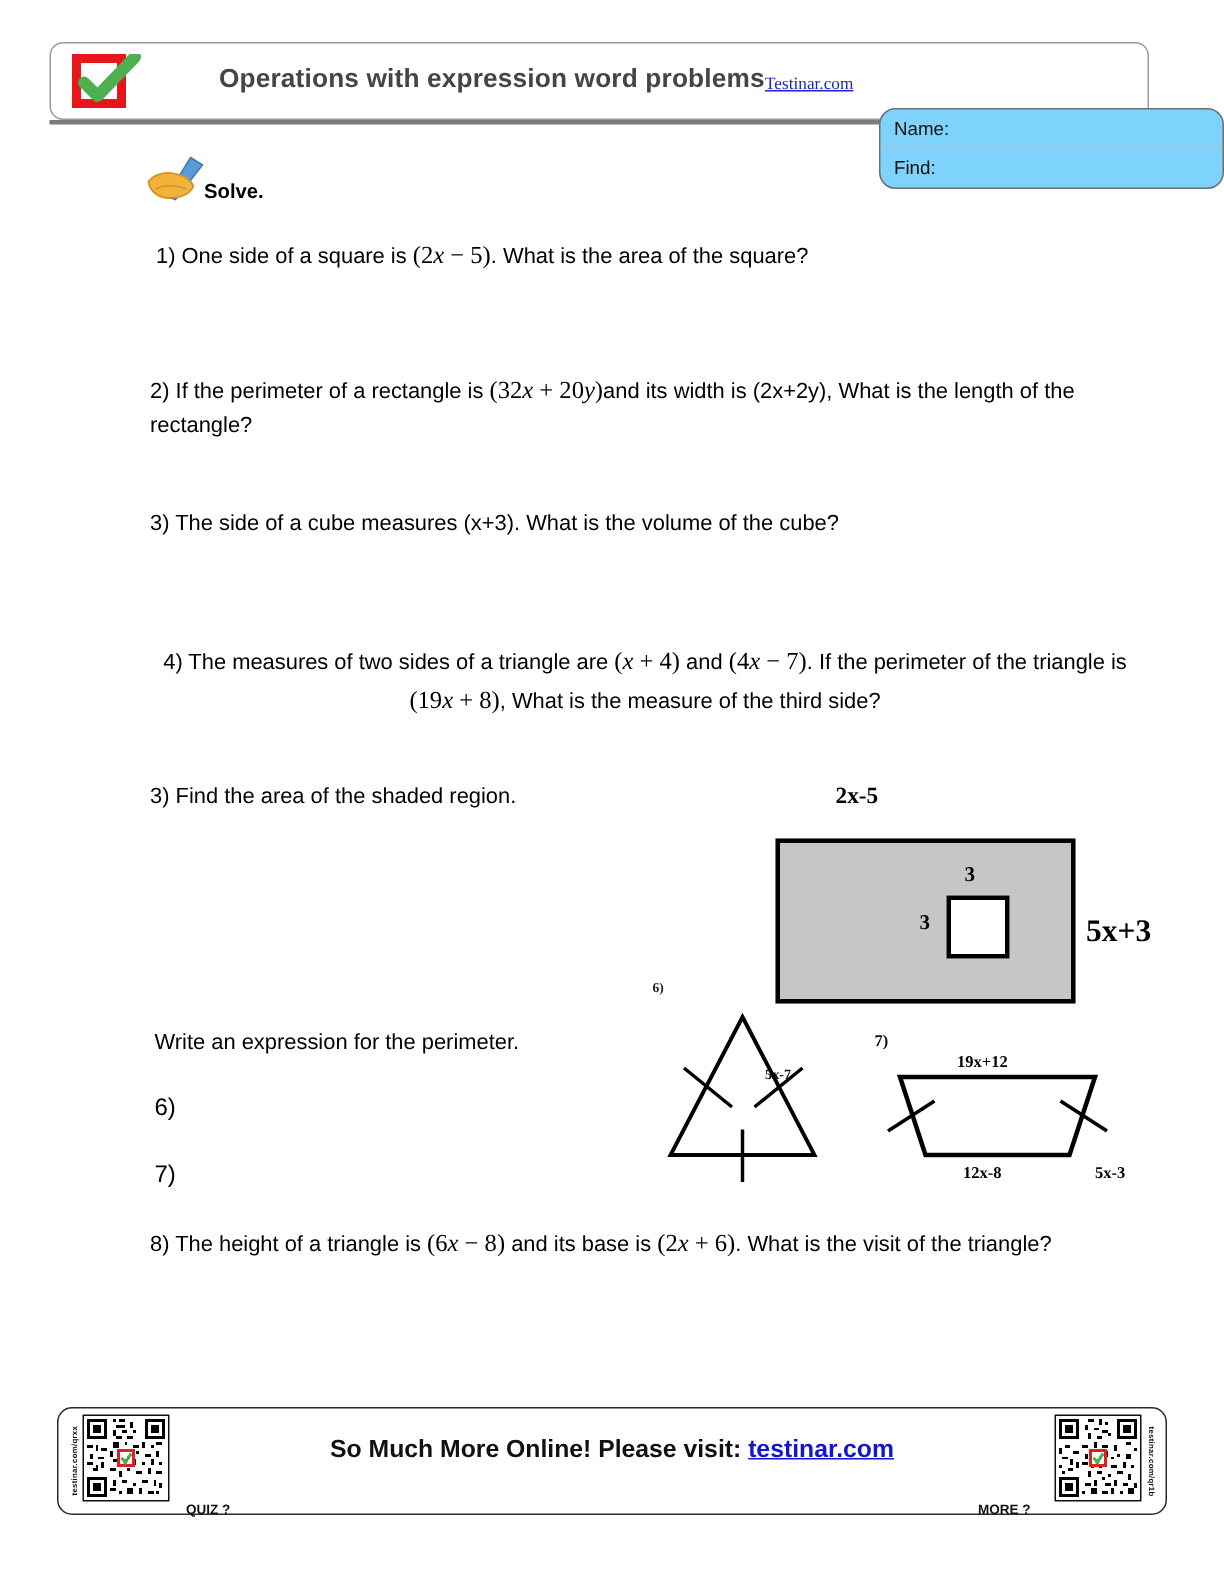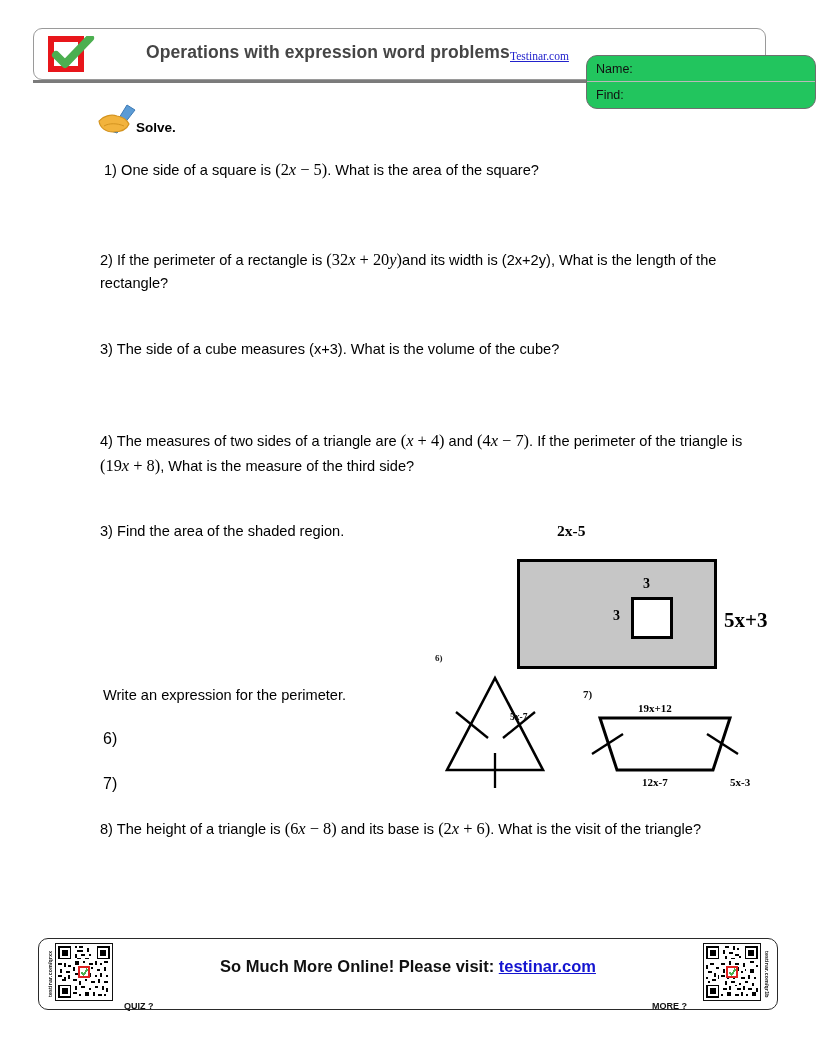--- a/index.html
+++ b/index.html
@@ -64,26 +64,26 @@
     left: 477px;
     top: 22px;
     font-size: 11.5px;
     color: #2222cc;
     text-decoration: underline;
     font-family: "Liberation Serif", serif;
   }
   .namedate-box {
     position: absolute;
     left: 553px;
-    top: 27px;
+    top: 44px;
     width: 230px;
     height: 54px;
     border: 1.5px solid #6f6f6f;
     border-radius: 11px;
-    background: #22c55e;
+    background: #7dd3fc;
     box-sizing: border-box;
     z-index: 5;
   }
   .nd-row {
     height: 26px;
     line-height: 26px;
     padding-left: 9px;
     font-size: 12.5px;
     color: #111;
     box-sizing: border-box;
@@ -128,21 +128,21 @@
     font-size: 16.4px;
     font-weight: normal;
   }
   .m i {
     font-style: italic;
   }
 
   #q1 { left: 104px; top: 157px; width: 640px; }
   #q2 { left: 100px; top: 247px; width: 660px; }
   #q3 { left: 100px; top: 338px; width: 660px; }
-  #q4 { left: 100px; top: 428px; width: 660px; }
+  #q4 { left: 100px; top: 428px; width: 660px; text-align: center; }
   #q5 { left: 100px; top: 520px; width: 360px; }
   #q-perimeter { left: 103px; top: 684px; width: 330px; }
   #q6-label { left: 103px; top: 727px; font-size: 16px; }
   #q7-label { left: 103px; top: 772px; font-size: 16px; }
   #q8 { left: 100px; top: 816px; width: 670px; }
 
   
   .fig5 {
     position: absolute;
     left: 500px;
@@ -418,21 +418,21 @@
 </div>
 
 <div class="fig7">
   <div class="fig7-num">7)</div>
   <svg width="195" height="110" viewBox="0 0 195 110">
     <path d="M20 30 L150 30 L133 82 L37 82 Z" fill="none" stroke="#000" stroke-width="3"></path>
     <line x1="12" y1="66" x2="43" y2="46" stroke="#000" stroke-width="2.4"></line>
     <line x1="127" y1="46" x2="158" y2="66" stroke="#000" stroke-width="2.4"></line>
   </svg>
   <div class="fig7-top-label">19x+12</div>
-  <div class="fig7-bottom-label">12x-7</div>
+  <div class="fig7-bottom-label">12x-8</div>
   <div class="fig7-right-label">5x-3</div>
 </div>
 
 <div class="q" id="q8">
   <span>8) The height of a triangle is </span><span class="m">(6<i>x</i> − 8)</span><span> and its base is </span><span class="m">(2<i>x</i> + 6)</span><span>. What is the visit of the triangle?</span>
 </div>
 
 <div class="footer">
   <div class="qr-block qr-left">
     <div class="qr-vtext">testinar.com/qrxx</div>

